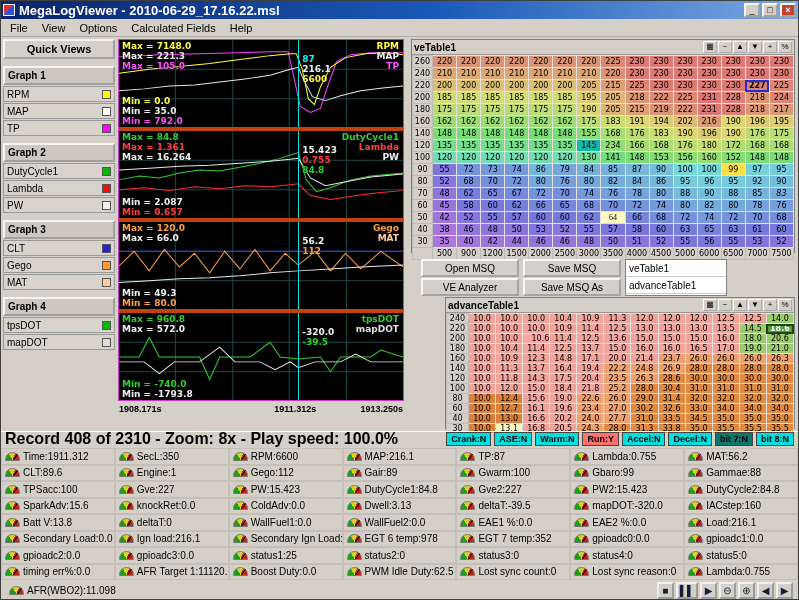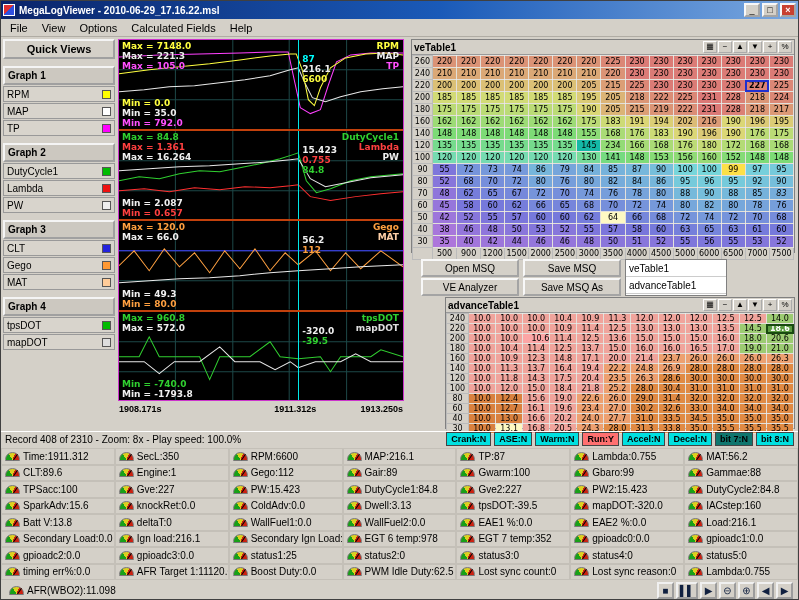--- a/index.html
+++ b/index.html
@@ -1,38 +1,38 @@
 <!DOCTYPE html>
 <html><head>
 <meta charset="utf-8">
 <style>
   *{box-sizing:border-box;margin:0;padding:0}
   body{background:#808080;font-family:"Liberation Sans",sans-serif}
   #app{position:relative;width:799px;height:600px;background:#d4d0c8;overflow:hidden;border:1px solid #404040}
   
   #titlebar{position:absolute;top:0;left:0;right:0;height:18px;background:linear-gradient(90deg,#0a246a,#1a5ab8 55%,#7aa8e0);display:flex;align-items:center;padding:0 2px;color:#fff}
   .app-icon{width:12px;height:12px;margin-right:4px;background:linear-gradient(135deg,#e03030 0 50%,#3050e0 50% 100%);border:1px solid #fff}
-  #title-text{font-size:10px;font-weight:bold;flex:1;white-space:nowrap}
+  #title-text{font-size:13px;font-weight:bold;flex:1;white-space:nowrap}
   .winbtns{display:flex;gap:2px}
   .wbtn{width:16px;height:14px;background:#d4d0c8;border:2px outset #f8f8f8;font-size:9px;line-height:10px;text-align:center;color:#000;cursor:default}
   .wbtn.close{background:#c84030;color:#fff;font-weight:bold}
   
   #menubar{position:absolute;top:18px;left:0;right:0;height:18px;background:#d4d0c8;display:flex;align-items:center;border-bottom:1px solid #b0aca4;padding-left:2px}
   .menu-item{font-size:11px;padding:1px 7px;color:#000}
   
   #sidebar{position:absolute;top:38px;left:2px;width:112px;height:390px}
   .sb-title{font-size:11px;font-weight:bold;text-align:center;border:2px outset #f4f4f4;background:#d4d0c8;padding:2px 0;margin-bottom:2px}
   .sb-head{font-size:10px;font-weight:bold;border:2px outset #f4f4f4;padding:2px 3px;margin-top:7px;background:#ccc8c0}
   .sb-item{display:flex;align-items:center;justify-content:space-between;border:1px solid #999;padding:1px 3px;background:#d8d4cc;height:16px;margin-top:1px}
   .sb-label{font-size:10px}
   .sb-chip{width:9px;height:9px;border:1px solid #555;flex:0 0 9px}
   
   #graphblock{position:absolute;left:117px;top:38px;width:286px;height:376px}
   #graphs{position:absolute;left:0;right:0;top:0;bottom:14px;border:1px solid #cc33cc;display:flex;flex-direction:column;background:#000}
-  .graph{position:relative;flex:1;border-bottom:2px solid #c2410c;overflow:hidden}
+  .graph{position:relative;flex:1;border-bottom:4px solid #c2410c;overflow:hidden}
   .graph:last-child{border-bottom:none}
   .graph svg{position:absolute;left:0;top:0;width:100%;height:100%}
   .cursorline{position:absolute;top:0;bottom:0;left:63%;width:1px;background:#00e8e8}
   .gmax{position:absolute;top:1px;left:3px}
   .gmin{position:absolute;bottom:1px;left:3px}
   .glegend{position:absolute;top:1px;right:4px;text-align:right}
   .gcurs{position:absolute;top:16%;left:64.5%}
   .gtxt{font-size:9px;font-weight:bold;line-height:10px;font-family:"DejaVu Sans",sans-serif;text-shadow:0 0 2px #000}
   #xaxis{position:absolute;left:0;right:0;bottom:0;height:13px}
   #xaxis span{position:absolute;font-size:9px;font-weight:bold;color:#000;top:2px}
@@ -57,21 +57,21 @@
   td.axis{background:#d4d0c8 !important;border:1px solid #bbb}
   td.hl{outline:2px solid #2030d0;outline-offset:-2px;font-weight:bold}
   #advpanel td.hl{outline-color:#184a10;color:#fff}
   
   #msqbuttons{position:absolute;top:220px;left:14px;width:308px;height:38px;display:grid;grid-template-columns:98px 98px 102px;grid-template-rows:18px 18px;gap:1px 4px}
   button.msq{font-size:10px;font-family:"Liberation Sans",sans-serif;background:#d4d0c8;border:2px outset #f8f8f8;padding:0;cursor:default}
   #tablelist{grid-column:3;grid-row:1/3;background:#fff;border:1px solid #808080;font-size:10px;overflow:hidden}
   .tl-item{height:17px;line-height:17px;padding:0 3px;border-bottom:1px solid #ccc;background:#fff}
   
   #statusbar{position:absolute;top:430px;left:0;right:0;height:15px;display:flex;align-items:center;justify-content:space-between;padding:0 4px;border-top:1px solid #fff}
-  #recordtext{font-size:10px;font-weight:normal}
+  #recordtext{font-size:16px;font-weight:bold}
   #badges{display:flex;gap:3px}
   .badge{font-size:9px;font-weight:bold;padding:0 4px;border:1px solid #444;line-height:12px;color:#000}
   
   #gaugegrid{position:absolute;top:447px;left:0;right:0;display:grid;grid-template-columns:repeat(7,1fr);grid-auto-rows:16.5px}
   .gcell{display:flex;align-items:center;gap:3px;padding-left:3px;border:1px solid #c4c0b8;background:#d4d0c8;overflow:hidden}
   .glabel{font-size:10px;white-space:nowrap;color:#000}
   .gauge{flex:0 0 15px;width:15px;height:9px;border-radius:8px 8px 0 0;background:conic-gradient(from 270deg at 50% 100%,#18a018 0 60deg,#ddd020 60deg 110deg,#cc2010 110deg 180deg);border:1px solid #777;position:relative}
   .gauge::after{content:"";position:absolute;left:7px;bottom:0;width:1px;height:7px;background:#000;transform-origin:bottom center;transform:rotate(35deg)}
   
   #bottombar{position:absolute;top:579px;left:0;right:0;height:21px;display:flex;align-items:center;justify-content:space-between;padding:0 5px}
@@ -549,21 +549,21 @@
             </tr>
             <tr>
               <td class="rowlbl">50</td>
               <td class="cell" style="background: rgb(157, 118, 219);">42</td>
               <td class="cell" style="background: rgb(135, 118, 219);">52</td>
               <td class="cell" style="background: rgb(126, 118, 219);">55</td>
               <td class="cell" style="background: rgb(123, 118, 219);">57</td>
               <td class="cell" style="background: rgb(118, 121, 219);">60</td>
               <td class="cell" style="background: rgb(118, 121, 219);">60</td>
               <td class="cell" style="background: rgb(118, 125, 219);">62</td>
-              <td class="cell" style="background: #fef9c3;">64</td>
+              <td class="cell" style="background: #fef9c3; font-family: Liberation Serif, serif;">64</td>
               <td class="cell" style="background: rgb(118, 135, 219);">66</td>
               <td class="cell" style="background: rgb(118, 140, 219);">68</td>
               <td class="cell" style="background: rgb(118, 148, 219);">72</td>
               <td class="cell" style="background: rgb(118, 153, 219);">74</td>
               <td class="cell" style="background: rgb(118, 148, 219);">72</td>
               <td class="cell" style="background: rgb(118, 143, 219);">70</td>
               <td class="cell" style="background: rgb(118, 140, 219);">68</td>
             </tr>
             <tr>
               <td class="rowlbl">40</td>
@@ -944,21 +944,21 @@
       <div class="gcell">
         <span class="gauge"></span>
         <span class="glabel">ColdAdv:0.0</span>
       </div>
       <div class="gcell">
         <span class="gauge"></span>
         <span class="glabel">Dwell:3.13</span>
       </div>
       <div class="gcell">
         <span class="gauge"></span>
-        <span class="glabel">tpsDOT:-39.5</span>
+        <span class="glabel">deltaT:-39.5</span>
       </div>
       <div class="gcell">
         <span class="gauge"></span>
         <span class="glabel">mapDOT:-320.0</span>
       </div>
       <div class="gcell">
         <span class="gauge"></span>
         <span class="glabel">IACstep:160</span>
       </div>
       <div class="gcell">

